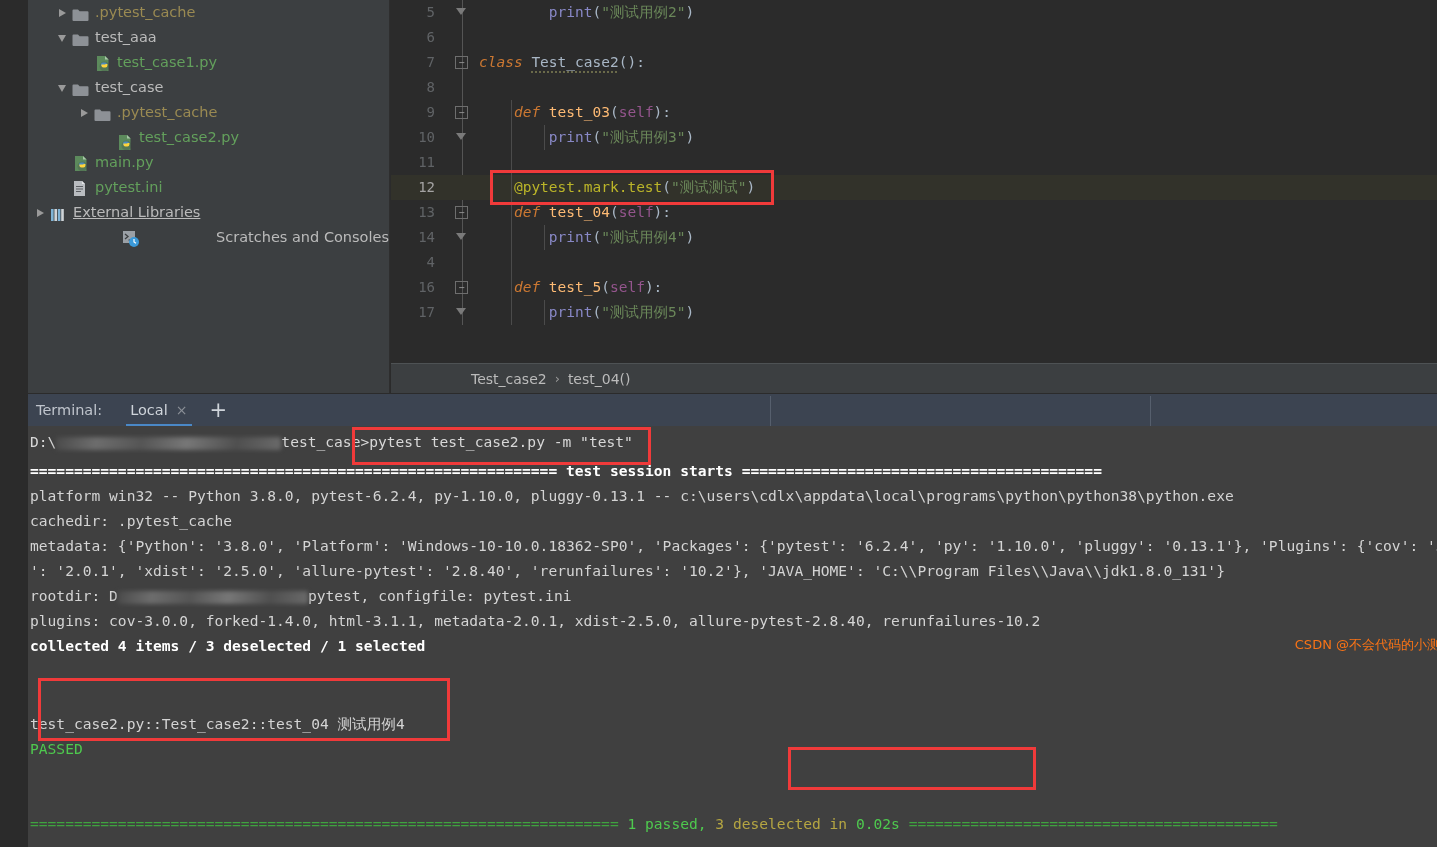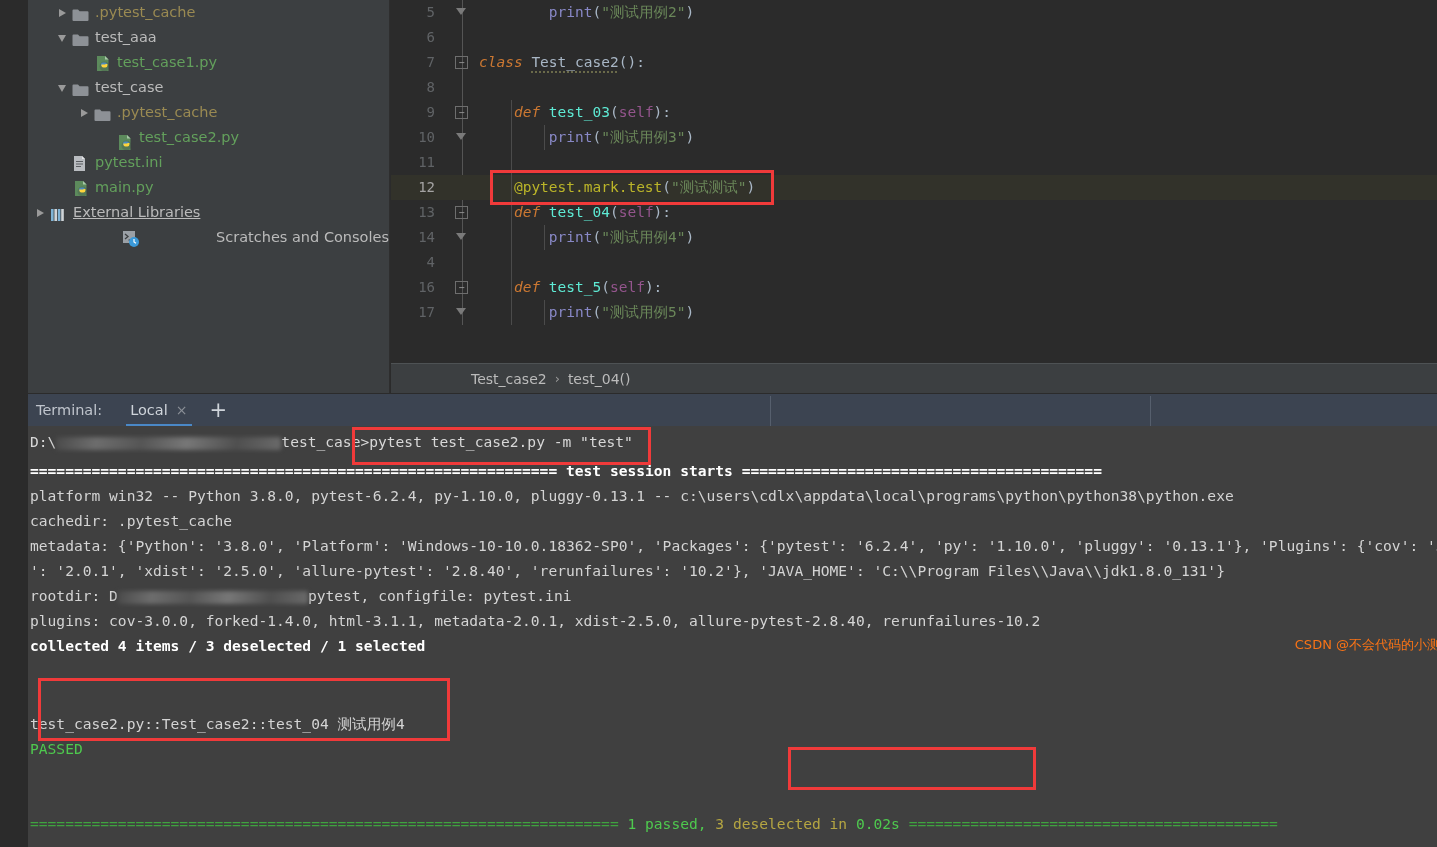--- a/index.html
+++ b/index.html
@@ -75,21 +75,21 @@
   .fold-mark.tri {
     border: none; width: 0; height: 0; left: 5px; top: 8px;
     border-left: 5.5px solid transparent; border-right: 5.5px solid transparent;
     border-top: 7px solid #7a7a7a;
   }
   .fold-line {
     position: absolute; left: 10.5px; top: 0; width: 1px; height: 25px; background: #555555;
   }
   .code-text { position: absolute; left: 88px; top: 0; }
   .k-kwital { color: #cc7832; font-style: italic; }
-  .k-fn     { color: #5eead4; }
+  .k-fn     { color: #fdba74; }
   .k-cls    { color: #a9b7c6; }
   .k-self   { color: #94558d; }
   .k-str    { color: #6a8759; }
   .k-bfn    { color: #8888c6; }
   .k-dec    { color: #bbb529; }
   .k-plain  { color: #a9b7c6; }
 
   .indent-guide {
     position: absolute; top: 0; width: 1px; height: 25px; background: #4b4b4b;
   }
@@ -220,41 +220,41 @@
                 <path d="M3 1 H11 L14.5 4.5 V16 H3 Z" fill="#5c8a5c"></path>
                 <path d="M11 1 L14.5 4.5 H11 Z" fill="#a8c9a8"></path>
                 <circle cx="10.5" cy="11.5" r="5" fill="#3c3f41" opacity="0.25"></circle>
                 <path d="M7 9.5 a2 2 0 0 1 2-2 h2 a2 2 0 0 1 2 2 v1 h-4 v0.6 h-2 z" fill="#4b8bbe"></path>
                 <path d="M13.4 10.6 a2 2 0 0 1 -2 2 h-2 a2 2 0 0 1 -2 -2 v-1 h4 v-0.6 h2 z" fill="#ffd43b"></path>
               </svg></span>
             <span class="tree-label lbl-green">test_case2.py</span>
           </div>
           <div class="tree-row" style="padding-left: 28px;">
             <span class="arrow"></span>
+            <span class="icon-box"><svg width="17" height="17" viewBox="0 0 17 17">
+                <path d="M3 1 H11 L14.5 4.5 V16 H3 Z" fill="#5c8a5c"></path>
+                <path d="M11 1 L14.5 4.5 H11 Z" fill="#a8c9a8"></path>
+                <circle cx="10.5" cy="11.5" r="5" fill="#3c3f41" opacity="0.25"></circle>
+                <path d="M7 9.5 a2 2 0 0 1 2-2 h2 a2 2 0 0 1 2 2 v1 h-4 v0.6 h-2 z" fill="#4b8bbe"></path>
+                <path d="M13.4 10.6 a2 2 0 0 1 -2 2 h-2 a2 2 0 0 1 -2 -2 v-1 h4 v-0.6 h2 z" fill="#ffd43b"></path>
+              </svg></span>
+            <span class="tree-label lbl-green">main.py</span>
+          </div>
+          <div class="tree-row" style="padding-left: 28px;">
+            <span class="arrow"></span>
             <span class="icon-box"><svg width="15" height="17" viewBox="0 0 15 17">
                 <path d="M2 1 H10 L13 4 V16 H2 Z" fill="#b9bcc0"></path>
                 <path d="M10 1 L13 4 H10 Z" fill="#e3e5e7"></path>
                 <g fill="#5a5d61">
                   <rect x="4" y="6" width="7" height="1"></rect>
                   <rect x="4" y="8.5" width="7" height="1"></rect>
                   <rect x="4" y="11" width="5" height="1"></rect>
                 </g>
               </svg></span>
             <span class="tree-label lbl-green">pytest.ini</span>
-          </div>
-          <div class="tree-row" style="padding-left: 28px;">
-            <span class="arrow"></span>
-            <span class="icon-box"><svg width="17" height="17" viewBox="0 0 17 17">
-                <path d="M3 1 H11 L14.5 4.5 V16 H3 Z" fill="#5c8a5c"></path>
-                <path d="M11 1 L14.5 4.5 H11 Z" fill="#a8c9a8"></path>
-                <circle cx="10.5" cy="11.5" r="5" fill="#3c3f41" opacity="0.25"></circle>
-                <path d="M7 9.5 a2 2 0 0 1 2-2 h2 a2 2 0 0 1 2 2 v1 h-4 v0.6 h-2 z" fill="#4b8bbe"></path>
-                <path d="M13.4 10.6 a2 2 0 0 1 -2 2 h-2 a2 2 0 0 1 -2 -2 v-1 h4 v-0.6 h2 z" fill="#ffd43b"></path>
-              </svg></span>
-            <span class="tree-label lbl-green">main.py</span>
           </div>
           <div class="tree-row" style="padding-left: 6px; text-decoration: underline;">
             <span class="arrow right"></span>
             <span class="icon-box"><svg width="17" height="15" viewBox="0 0 17 15">
                 <rect x="1" y="2" width="2.6" height="12" fill="#7fb3d5"></rect>
                 <rect x="4.4" y="2" width="2.6" height="12" fill="#cfd4d8"></rect>
                 <rect x="7.8" y="2" width="2.6" height="12" fill="#7fb3d5"></rect>
                 <rect x="11.2" y="2" width="2.6" height="12" fill="#cfd4d8"></rect>
               </svg></span>
             <span class="tree-label lbl-grey">External Libraries</span>

